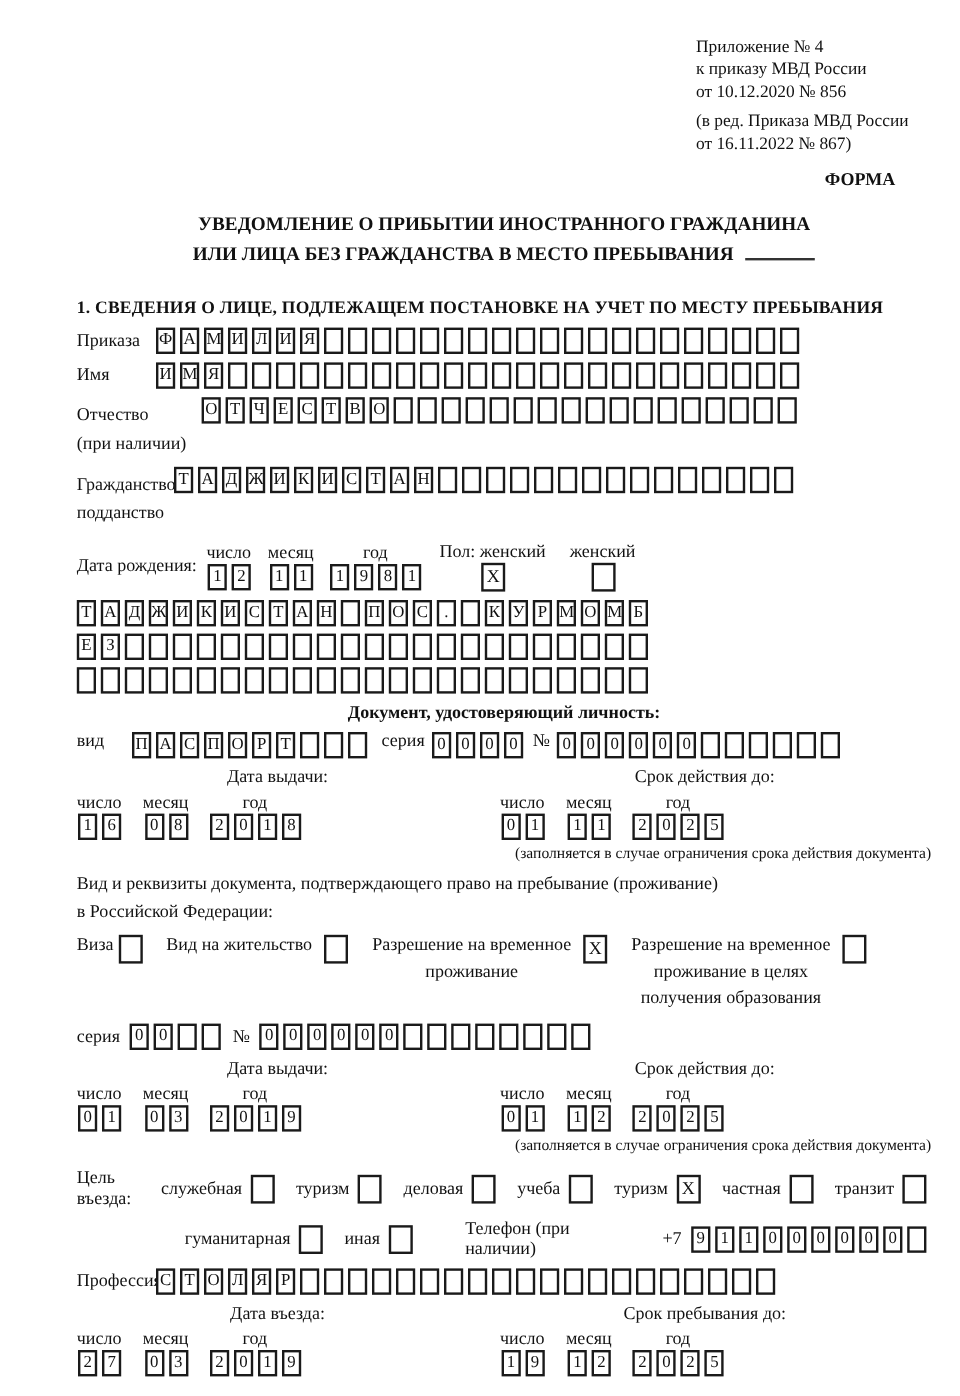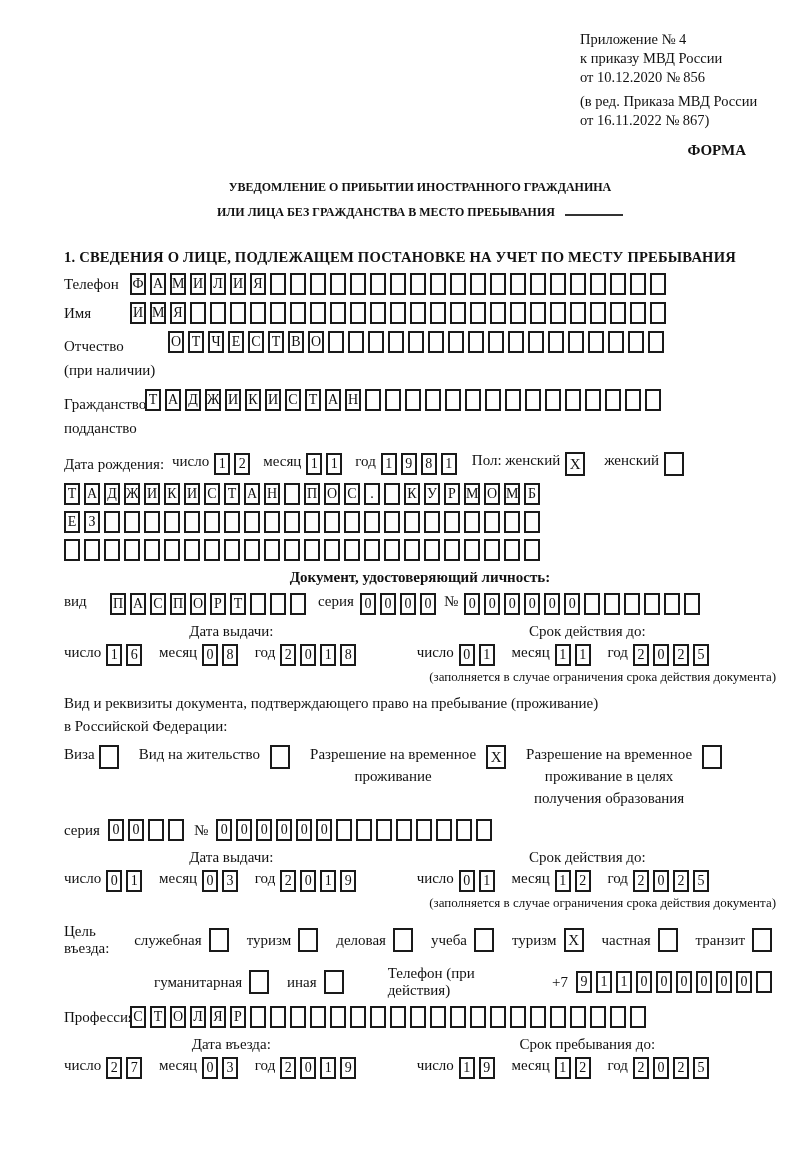--- a/index.html
+++ b/index.html
@@ -11,42 +11,42 @@
   }
   .page { padding: 30px 24px 10px 64px; }
 
   
   .hdr { display: flex; justify-content: flex-end; }
   .hdr-block { width: 196px; line-height: 19px; font-size: 14.5px; }
   .hdr-block .gap { height: 5px; }
   .forma { text-align: right; font-weight: bold; padding-right: 30px; margin-top: 12px; font-size: 15px; }
 
   
-  .title { text-align: center; font-weight: bold; font-size: 12px; line-height: 25px; margin-top: 16px; }
+  .title { text-align: center; font-weight: bold; font-size: 16px; line-height: 25px; margin-top: 16px; }
   .blank-line { display: inline-block; width: 58px; border-bottom: 2px solid #333; height: 14px; margin-left: 10px; }
 
   .sec-head { font-weight: bold; font-size: 14.6px; margin-top: 24px; letter-spacing: 0.2px; }
 
   
   .boxes { display: inline-flex; flex-wrap: nowrap; vertical-align: middle; }
   .cb {
     display: inline-block; width: 16px; height: 22px; border: 2px solid #1a1a1a;
     margin-right: 4px; text-align: center; font-size: 14px; line-height: 18px;
     font-family: "Liberation Serif", serif; flex: 0 0 auto; background: #fff;
   }
   .big-boxes .cb { width: 20px; height: 24px; line-height: 20px; font-size: 15px; }
 
   .row { display: flex; align-items: flex-start; margin-top: 7px; }
   .row .lbl { flex: 0 0 auto; padding-top: 3px; }
   .w66 { width: 66px; } .w104 { width: 104px; } .w81 { width: 81px; }
   .w106 { width: 106px; } .w46 { width: 46px; }
   .multiline { line-height: 24px; }
   .rows-stack .boxes { display: flex; margin-bottom: 6px; }
 
-  .dg { white-space: nowrap; display: inline-flex; align-items: flex-start; margin-right: 9px; }
+  .dg { white-space: nowrap; display: inline-flex; align-items: center; margin-right: 9px; flex-direction: column; }
   .dg .dlbl { margin-right: 5px; }
 
   .dates { display: flex; margin-top: 4px; }
   .dates .half-l { width: 47%; }
   .dates .half-r { width: 53%; padding-left: 18px; }
   .dates-head { text-align: center; margin-top: 8px; display: flex; }
   .dates-head .hl { width: 47%; text-align: center; }
   .dates-head .hr { width: 53%; text-align: center; }
   .note-r { text-align: right; font-size: 13px; margin-top: 3px; }
 
@@ -82,21 +82,21 @@
   <div class="forma">ФОРМА</div>
 
   <div class="title">
     <div>УВЕДОМЛЕНИЕ О ПРИБЫТИИ ИНОСТРАННОГО ГРАЖДАНИНА</div>
     <div><span>ИЛИ ЛИЦА БЕЗ ГРАЖДАНСТВА В МЕСТО ПРЕБЫВАНИЯ</span><span class="blank-line"></span></div>
   </div>
 
   <div class="sec-head">1. СВЕДЕНИЯ О ЛИЦЕ, ПОДЛЕЖАЩЕМ ПОСТАНОВКЕ НА УЧЕТ ПО МЕСТУ ПРЕБЫВАНИЯ</div>
 
   <div class="row">
-    <span class="lbl w66">Телефон</span>
+    <span class="lbl w66">Приказа</span>
     <span class="boxes">
         <span class="cb">Ф</span>
         <span class="cb">А</span>
         <span class="cb">М</span>
         <span class="cb">И</span>
         <span class="cb">Л</span>
         <span class="cb">И</span>
         <span class="cb">Я</span>
         <span class="cb"></span>
         <span class="cb"></span>
@@ -617,21 +617,21 @@
           <span class="cb"></span>
         </span>
       </span>
     <span class="ck">
         <span>иная</span>
         <span class="boxes big-boxes">
           <span class="cb"></span>
         </span>
       </span>
     <span class="phone-grp">
-      <span>Телефон (при действия)</span>
+      <span>Телефон (при наличии)</span>
       <span class="plus">+7</span>
       <span class="boxes">
           <span class="cb">9</span>
           <span class="cb">1</span>
           <span class="cb">1</span>
           <span class="cb">0</span>
           <span class="cb">0</span>
           <span class="cb">0</span>
           <span class="cb">0</span>
           <span class="cb">0</span>

